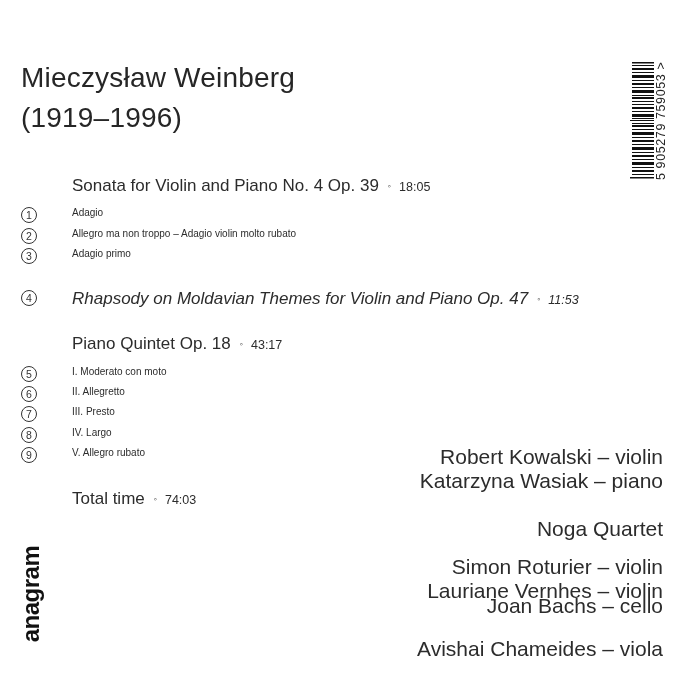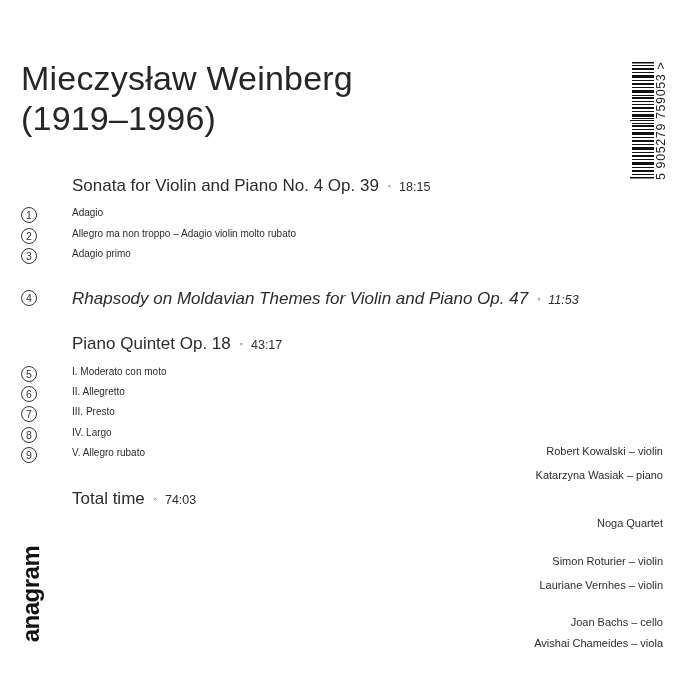--- a/index.html
+++ b/index.html
@@ -1,26 +1,26 @@
 <!DOCTYPE html>
 <html><head>
 <meta charset="utf-8">
 <style>
   html, body { margin:0; padding:0; }
   body { width:700px; height:700px; background:#ffffff; position:relative; overflow:hidden;
          font-family:"Liberation Sans", sans-serif; color:#2a2a2a; }
   .abs { position:absolute; white-space:nowrap; }
-  .title { left:21px; font-size:34px; line-height:40px; color:#262626; letter-spacing:0.2px; }
+  .title { left:21px; font-size:28px; line-height:40px; color:#262626; letter-spacing:0.2px; }
   .work { left:72px; font-size:17px; color:#2c2c2c; }
   .work .dot { font-size:9px; margin:0 8px 0 9px; position:relative; top:-2px; }
   .work .dur { font-size:12.5px; }
   .num { left:21px; width:16px; height:16px; font-size:10.5px; border:1px solid #333; border-radius:50%;
          text-align:center; line-height:15px; box-sizing:border-box; color:#333; }
   .mvt { left:72px; font-size:10px; color:#2c2c2c; }
-  .perf { right:37px; font-size:11px; color:#2c2c2c; text-align:center; }
+  .perf { right:37px; font-size:21px; color:#2c2c2c; text-align:center; }
   .logo { left:-24px; top:580px; transform:rotate(-90deg); font-size:24px; font-weight:bold; color:#111;
           letter-spacing:-0.5px; width:110px; text-align:center; }
   .barcode { left:630px; top:62px; width:24px; height:117px; }
 </style>
 </head>
 <body>
 
 <div class="abs title" style="top:58px;">Mieczysław Weinberg</div>
 <div class="abs title" style="top:98px;">(1919–1996)</div>
 
@@ -58,21 +58,21 @@
     <rect x="2" y="100" width="22" height="3"></rect>
     <rect x="2" y="105" width="22" height="1"></rect>
     <rect x="2" y="108" width="22" height="2"></rect>
     <rect x="2" y="112" width="22" height="1"></rect>
     <rect x="0" y="115" width="24" height="1.5"></rect>
   </g>
 </svg>
 <div class="abs" style="left:654px; top:180px; transform:rotate(-90deg); transform-origin:left top; font-size:12.5px; color:#222; letter-spacing:0.6px;">5 905279 759053 &gt;</div>
 
 <div class="abs work" style="top:176px;">
-  <span>Sonata for Violin and Piano No. 4 Op. 39</span><span class="dot">◦</span><span class="dur">18:15</span>
+  <span>Sonata for Violin and Piano No. 4 Op. 39</span><span class="dot">◦</span><span class="dur">18:05</span>
 </div>
 
 <div class="abs num" style="top:207px;">1</div>
 <div class="abs mvt" style="top:207px;">Adagio</div>
 <div class="abs num" style="top:228px;">2</div>
 <div class="abs mvt" style="top:228px;">Allegro ma non troppo – Adagio violin molto rubato</div>
 <div class="abs num" style="top:248px;">3</div>
 <div class="abs mvt" style="top:248px;">Adagio primo</div>
 
 <div class="abs num" style="top:290px;">4</div>
@@ -98,15 +98,15 @@
 <div class="abs work" style="top:489px;">
   <span>Total time</span><span class="dot">◦</span><span class="dur">74:03</span>
 </div>
 
 <div class="abs perf" style="top:445px;">Robert Kowalski  – violin</div>
 <div class="abs perf" style="top:469px;">Katarzyna Wasiak – piano</div>
 <div class="abs perf" style="top:517px;">Noga Quartet</div>
 <div class="abs perf" style="top:555px;">Simon Roturier – violin</div>
 <div class="abs perf" style="top:579px;">Lauriane Vernhes – violin</div>
 <div class="abs perf" style="top:591px;margin-top:46px;">Avishai Chameides – viola</div>
-<div class="abs perf" style="top:616px;margin-left:17px;">Joan Bachs – cello</div>
+<div class="abs perf" style="top:594px;margin-left:17px;">Joan Bachs – cello</div>
 
 <div class="abs logo">anagram</div>
 
 </body></html>

